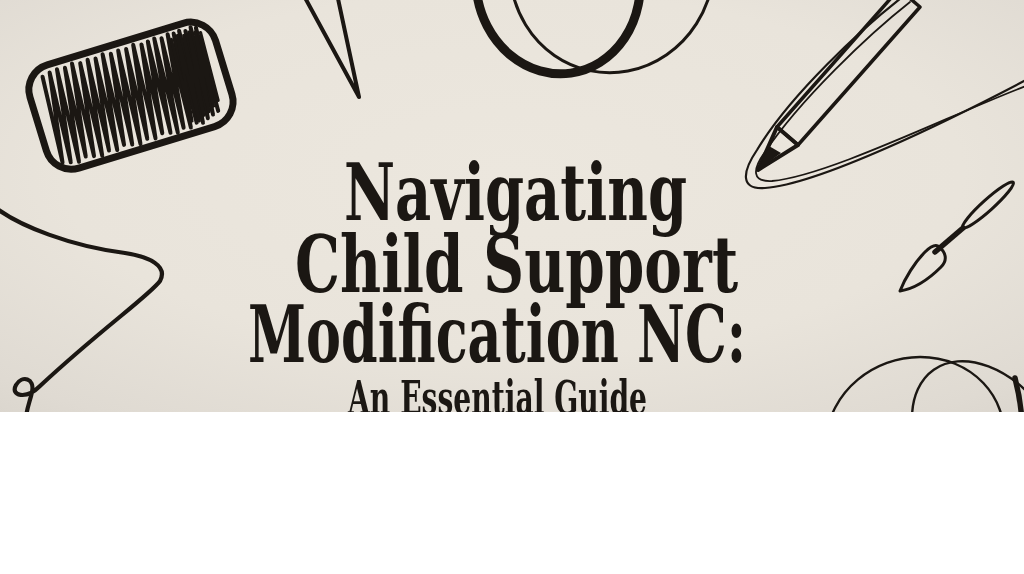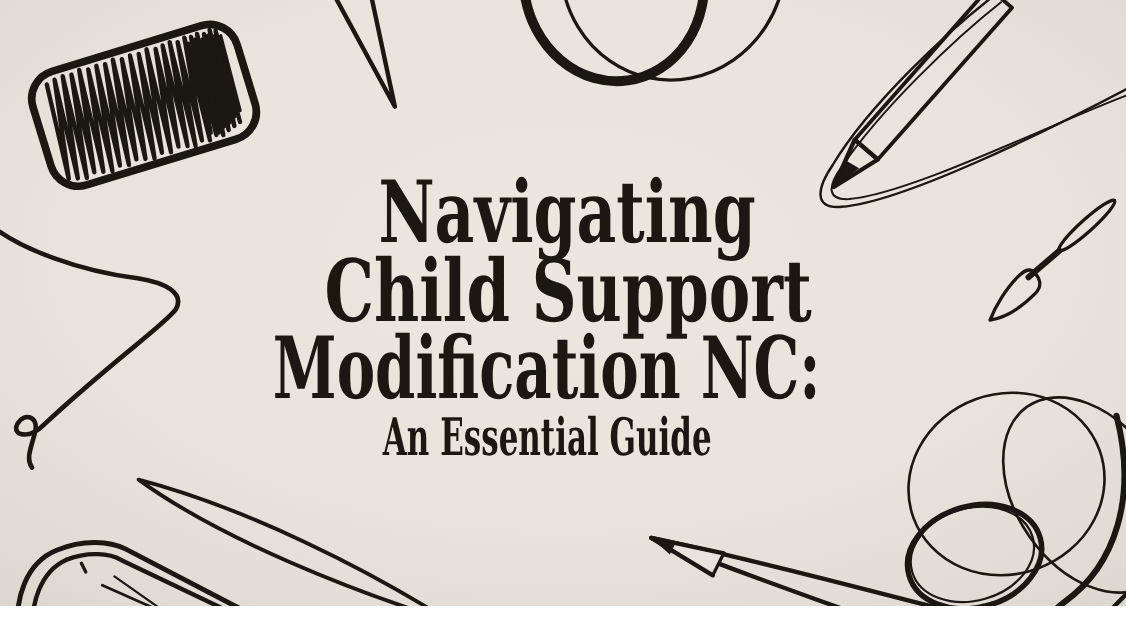--- a/index.html
+++ b/index.html
@@ -1,20 +1,20 @@
 <!DOCTYPE html>
 <html><head>
 <meta charset="utf-8">
 <style>
   html, body { margin: 0; padding: 0; }
   body { font-family: "DejaVu Serif", serif; }
   .banner {
     position: relative;
     width: 1024px;
-    height: 551px;
+    height: 412px;
     overflow: hidden;
     background: radial-gradient(ellipse 80% 80% at 50% 42%,
                 #ece7de 0%, #e9e4db 55%, #dfdad2 88%, #d9d4cc 100%);
   }
   .banner svg.art {
     position: absolute;
     inset: 0;
     display: block;
   }
   .ink { stroke: #1b1713; fill: none; stroke-linecap: round; stroke-linejoin: round; }

